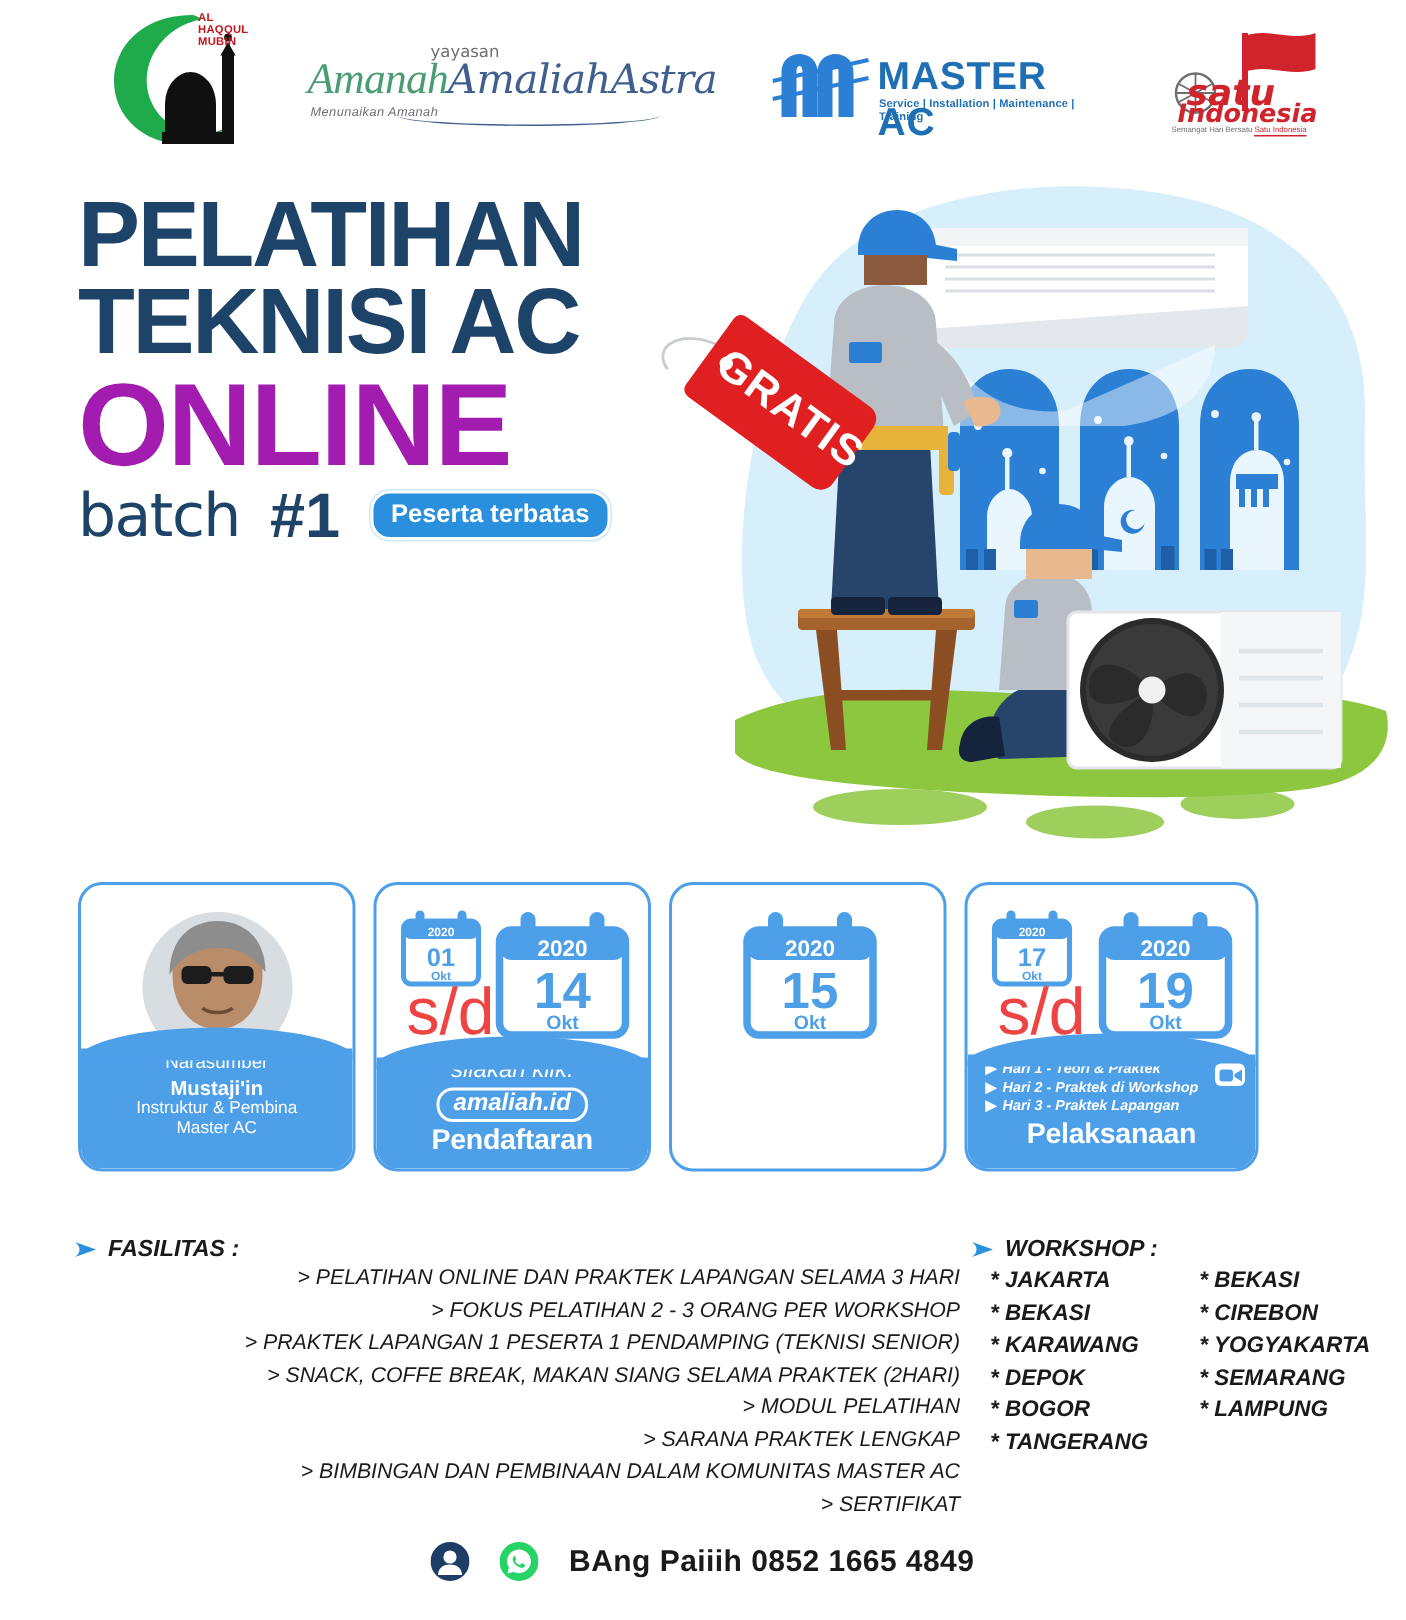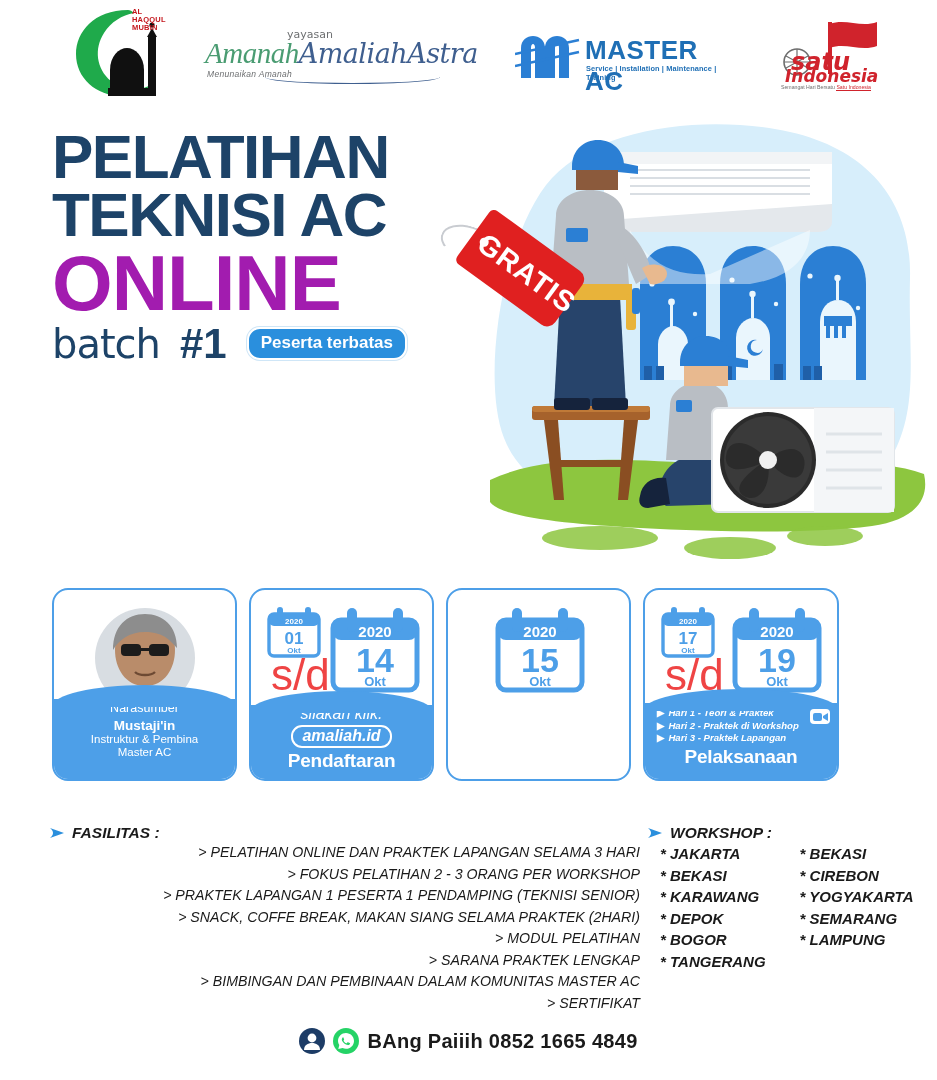--- a/index.html
+++ b/index.html
@@ -113,21 +113,21 @@
            display:flex; align-items:center; gap:7px; }
   .fitem { font-size:14.2px; font-style:italic; color:#1a1a1a; margin-left:28px;
            line-height:21.5px; white-space:nowrap;text-align:right; }
   .wscols { display:flex; gap:22px; margin-top:1px; }
   .wsitem { font-size:15px; font-style:italic; font-weight:bold; color:#1a1a1a;
             line-height:21.5px; margin-left:12px; white-space:nowrap; }
   .arrow { width:15px; height:12px; flex:none; }
 
   
   .footer { position:absolute; left:0; top:1028px; width:937px;
-            display:flex; align-items:center; justify-content:center; gap:8px; }
+            display:flex; align-items:center; justify-content:center; gap:20px; }
   .ftext { font-size:20px; font-weight:bold; color:#1a1a1a; letter-spacing:.3px; }
 </style>
 </head>
 <body>
 
 <div class="poster">
 
   <div class="logobar">
 
     <div class="logo logo-alhaqqul">

